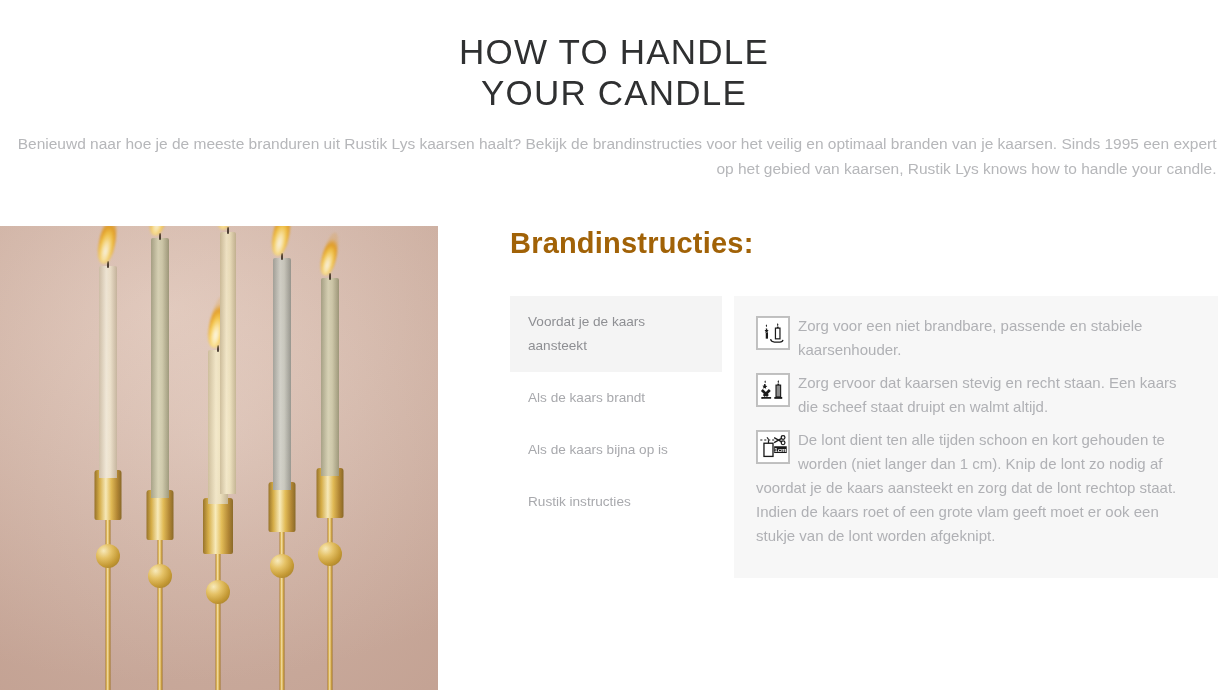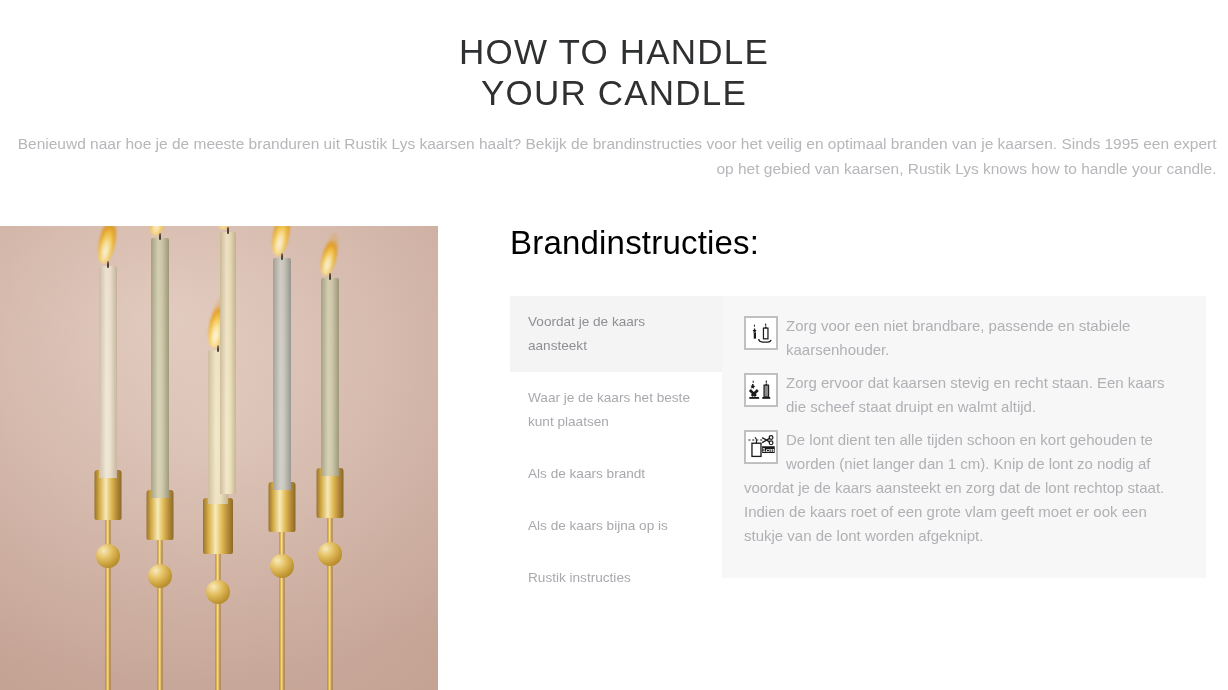--- a/index.html
+++ b/index.html
@@ -150,24 +150,24 @@
     top: 0;
     left: 438px;
     width: 790px;
     height: 464px;
   }
 
   .section-title {
     position: absolute;
     top: 0;
     left: 72px;
-    font-size: 33px;
+    font-size: 29px;
     line-height: 34px;
-    color: #000000;
-    font-weight: 400;
+    color: #a16207;
+    font-weight: 700;
     letter-spacing: 0.2px;
   }
 
   .tabs-wrap {
     position: absolute;
     top: 70px;
     left: 72px;
     width: 696px;
     height: 282px;
   }
@@ -189,21 +189,21 @@
   }
 
   .tab-item.active {
     background: #f4f4f4;
     color: #8e8f93;
   }
 
   .panel {
     position: absolute;
     top: 0;
-    left: 212px;
+    left: 224px;
     width: 484px;
     height: 282px;
     background: #f7f7f7;
     padding: 18px 22px 16px 22px;
   }
 
   .bullet {
     display: block;
     font-size: 15px;
     line-height: 24px;
@@ -298,21 +298,20 @@
     </div>
 
     <div class="content-pane">
 
       <h2 class="section-title">Brandinstructies:</h2>
 
       <div class="tabs-wrap">
 
         <div class="tab-list">
           <div class="tab-item active">Voordat je de kaars aansteekt</div>
-          <div class="tab-item">Waar je de kaars het beste kunt plaatsen</div>
           <div class="tab-item">Als de kaars brandt</div>
           <div class="tab-item">Als de kaars bijna op is</div>
           <div class="tab-item">Rustik instructies</div>
         </div>
 
         <div class="panel">
 
           <div class="bullet">
             <svg class="pic-icon" viewBox="0 0 34 34">
               <rect x="0.5" y="0.5" width="33" height="33" fill="#ffffff" stroke="#bfbfbf"></rect>

